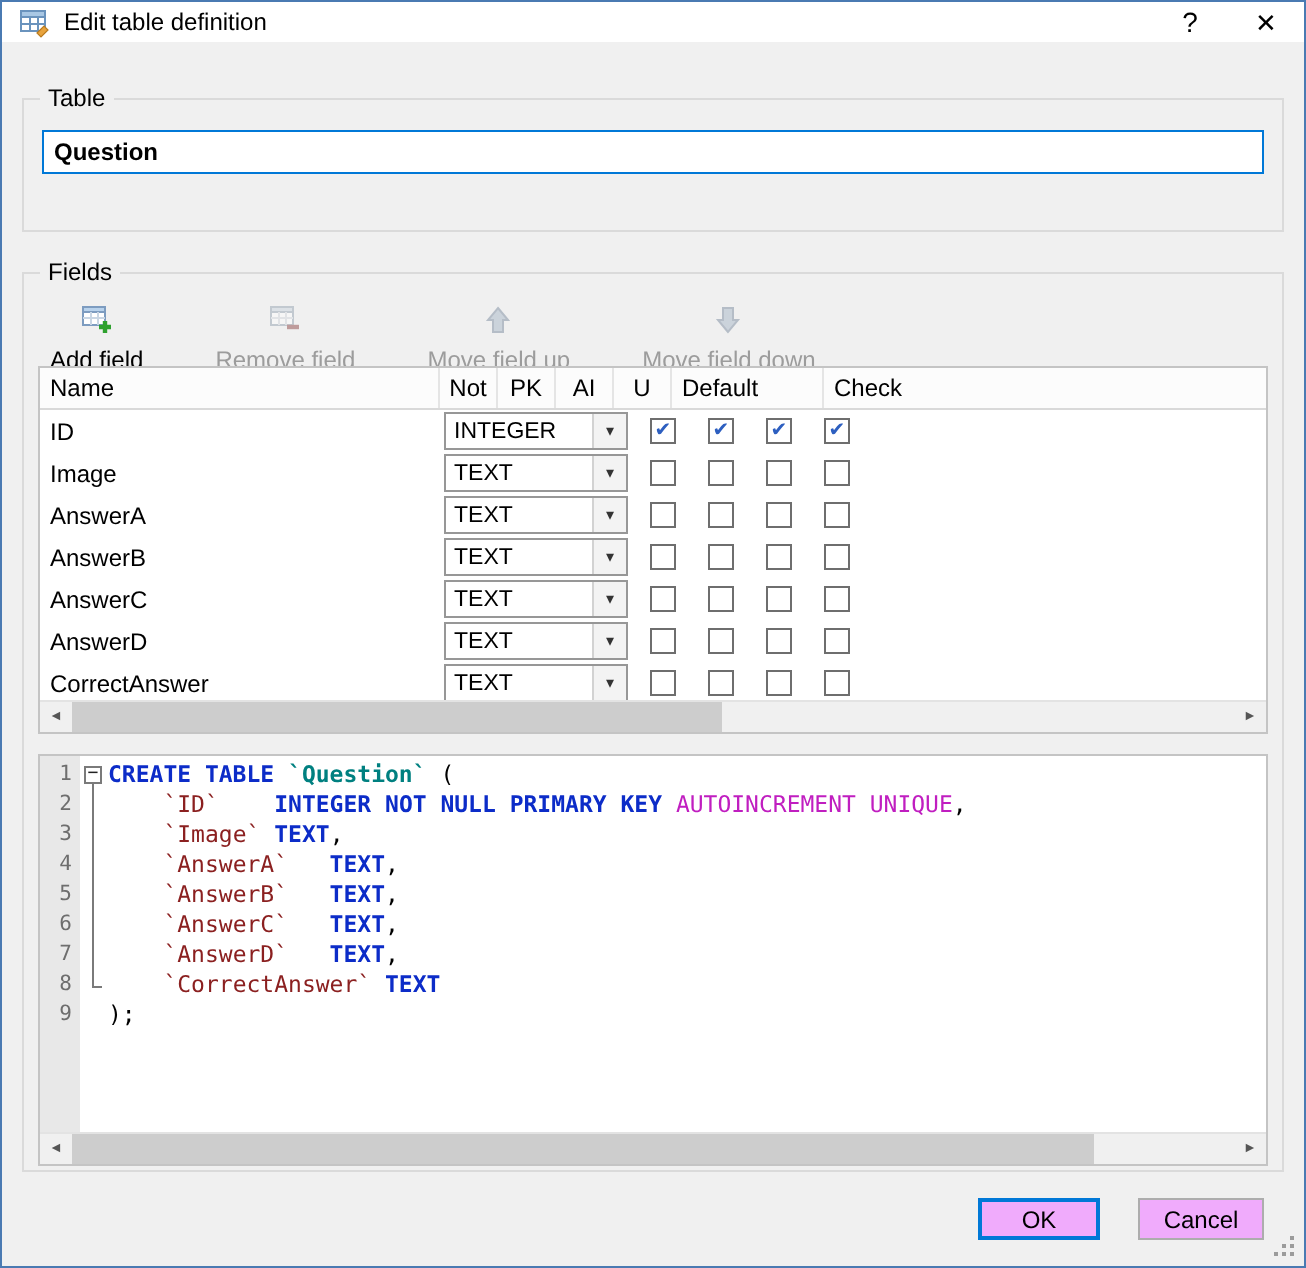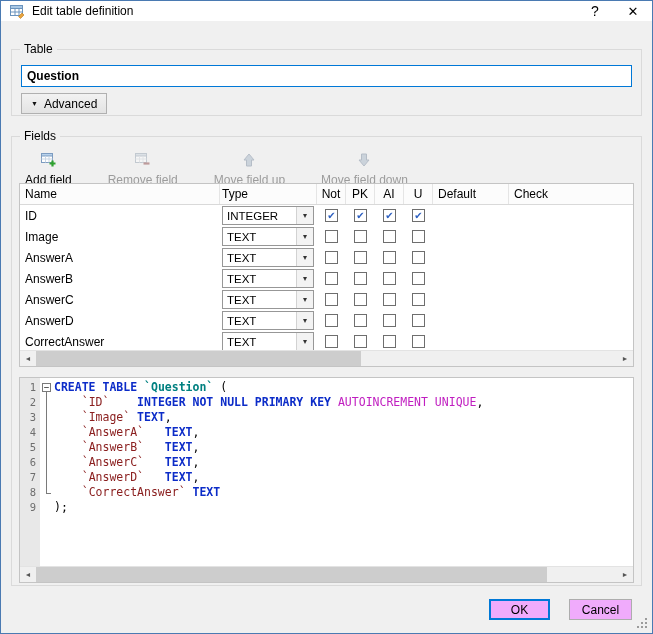--- a/index.html
+++ b/index.html
@@ -103,24 +103,20 @@
     </svg>
     <span class="title-text">Edit table definition</span>
     <span class="tb-spacer"></span>
     <div class="tb-btn">?</div>
     <div class="tb-btn close">✕</div>
   </div>
 
   <div class="group" id="table-group">
     <span class="group-label">Table</span>
     <input class="table-name" type="text" value="Question" style="">
-    <div class="advanced-btn">
-      <span class="adv-arrow">▼</span>
-      <span>Advanced</span>
-    </div>
   </div>
 
   <div class="group" id="fields-group">
     <span class="group-label">Fields</span>
 
     <div class="toolbar">
       <div class="tool-btn">
         <svg class="ticon" width="15" height="15" viewBox="0 0 15 15">
           <rect x="0.5" y="1.5" width="11" height="9" fill="#fff" stroke="#7d9cc0"></rect>
           <rect x="0.5" y="1.5" width="11" height="2.5" fill="#b8d2ec" stroke="#7d9cc0"></rect>
@@ -152,21 +148,20 @@
         <svg class="ticon" width="14" height="14" viewBox="0 0 14 14">
           <path d="M7 13 L2 7 H4.5 V1 H9.5 V7 H12 Z" fill="#8fb3dd" stroke="#5b84b4"></path>
         </svg>
         <span>Move field down</span>
       </div>
     </div>
 
     <div class="grid-wrap">
       <div class="grid-header">
         <div class="cell c-name">Name</div>
-        <div class="cell c-type">Type</div>
         <div class="cell c-not">Not</div>
         <div class="cell c-pk">PK</div>
         <div class="cell c-ai">AI</div>
         <div class="cell c-u">U</div>
         <div class="cell c-def">Default</div>
         <div class="cell c-chk">Check</div>
       </div>
       <div class="grid-body">
           <div class="frow">
             <div class="cell c-name">ID</div>

